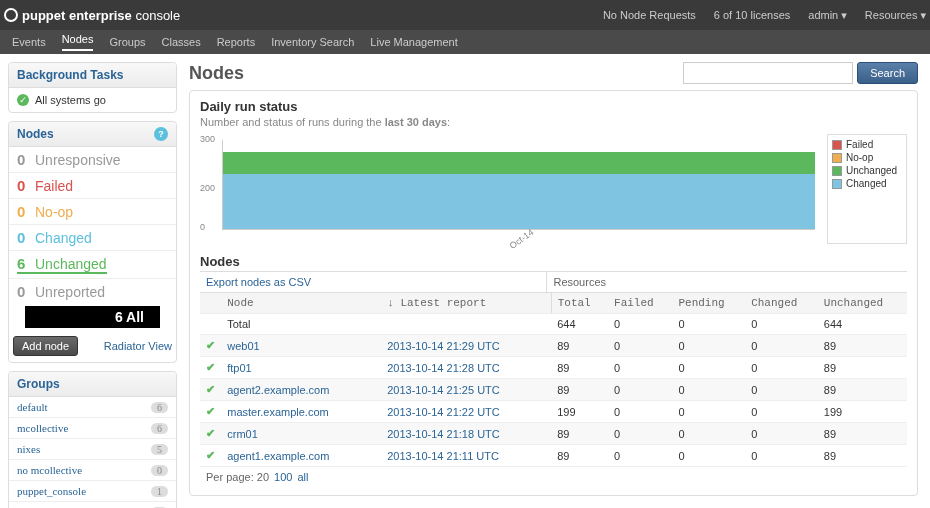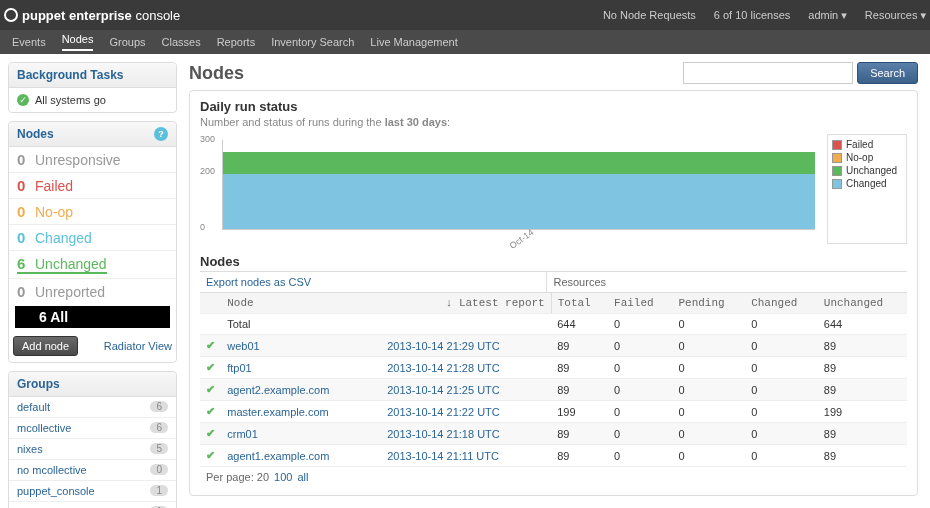--- a/index.html
+++ b/index.html
@@ -23,26 +23,26 @@
 .node-row { padding: 4px 8px; display: flex; align-items: center; font-size: 13px; border-top: 1px solid #eee; }
 .node-row:first-child { border-top: none; }
 .node-count { width: 18px; font-weight: bold; font-size: 15px; }
 .node-label { font-size: 14px; }
 .unresponsive { color: #999; }
 .failed { color: #d9534f; }
 .noop { color: #f0ad4e; }
 .changed { color: #5bc0de; }
 .unchanged { color: #5cb85c; border-bottom: 2px solid #5cb85c; }
 .unreported { color: #999; }
-.all-row { background: #000; color: #fff; padding: 3px 24px; margin: 2px 6px; font-weight: bold; font-size: 14px; }
+.all-row { background: #000; color: #fff; padding: 3px 16px; margin: 2px 16px; font-weight: bold; font-size: 14px; text-align: right; }
 .btn { background: linear-gradient(#6a6a6a,#4a4a4a); color: #fff; border: 1px solid #333; border-radius: 3px; padding: 3px 8px; font-size: 11px; cursor: pointer; }
 .btn-search { background: linear-gradient(#5a7fa8,#3a5f88); border: 1px solid #2a4f78; padding: 4px 12px; }
 .sidebar-footer { display: flex; justify-content: space-between; align-items: center; padding: 6px 4px; }
 .link-small { color: #2a6496; font-size: 11px; cursor: pointer; }
-.group-row { padding: 4px 8px; border-top: 1px solid #eee; display: flex; justify-content: space-between; align-items: flex-start; font-size: 11px; }
+.group-row { padding: 4px 8px; border-top: 1px solid #eee; display: flex; justify-content: space-between; align-items: flex-end; font-size: 11px; font-family: Liberation Serif, serif; }
 .group-row:first-child { border-top: none; }
 .group-link { color: #2a6496; cursor: pointer; }
 .badge { background: #ddd; color: #888; border-radius: 8px; padding: 0 6px; font-size: 10px; min-width: 14px; text-align: center; }
 .content { flex: 1; padding: 8px 12px 8px 4px; }
 .content-header { display: flex; justify-content: space-between; align-items: center; margin-bottom: 6px; }
 .content-header h1 { font-size: 18px; font-weight: bold; color: #555; }
 .search-form { display: flex; gap: 4px; }
 .search-input { width: 170px; height: 22px; border: 1px solid #ccc; padding: 0 4px; font-size: 11px; }
 .content-panel { border: 1px solid #ddd; border-radius: 4px; padding: 8px 10px; }
 .section-title { font-size: 13px; font-weight: bold; margin-bottom: 2px; }
@@ -53,21 +53,21 @@
 .chart-bars { position: absolute; left: 22px; right: 0; top: 6px; bottom: 14px; border-left: 1px solid #ccc; border-bottom: 1px solid #ccc; }
 .bar-green { position: absolute; left: 0; right: 0; top: 12px; height: 22px; background: #5cb85c; }
 .bar-blue { position: absolute; left: 0; right: 0; top: 34px; bottom: 0; background: #7fc4e0; }
 .chart-x { position: absolute; bottom: 0; left: 50%; font-size: 9px; color: #888; transform: rotate(-35deg); }
 .legend { width: 80px; border: 1px solid #ddd; padding: 4px; font-size: 10px; }
 .legend-row { display: flex; align-items: center; gap: 4px; margin-bottom: 2px; }
 .legend-swatch { width: 10px; height: 10px; border: 1px solid #999; }
 table { width: 100%; border-collapse: collapse; font-size: 11px; }
 th, td { text-align: left; padding: 4px 6px; border-bottom: 1px solid #eee; }
 th { background: #f5f5f5; color: #666; font-weight: normal; border-top: 1px solid #ddd; font-family: Liberation Mono, monospace; }
-.th-group { border-right: 1px solid #ddd; text-align: right; }
+.th-group { border-right: 1px solid #ddd; }
 .node-link { color: #2a6496; cursor: pointer; }
 .check { color: #5cb85c; font-weight: bold; }
 .table-footer { padding: 4px 6px; font-size: 11px; color: #666; }
 .table-footer .node-link { margin-left: 2px; }
 .help-icon { width: 14px; height: 14px; border-radius: 50%; background: #5bc0de; color: #fff; display: inline-flex; align-items: center; justify-content: center; font-size: 9px; }
 tbody tr:nth-child(even) { background: #f8f8f8; }
 .export-link { color: #2a6496; cursor: pointer; padding: 4px 6px; display: inline-block; font-size: 11px; }
 </style>
 </head>
 <body>
@@ -193,21 +193,21 @@
 
     <div class="content-panel">
       <div class="section-title">Daily run status</div>
       <div class="section-sub">
         <span>Number and status of runs during the </span><b>last 30 days</b><span>:</span>
       </div>
 
       <div class="chart-area">
         <div class="chart">
           <span class="chart-y" style="top:0">300</span>
-          <span class="chart-y" style="top:32px">200</span>
+          <span class="chart-y" style="top:49px">200</span>
           <span class="chart-y" style="bottom:12px">0</span>
           <div class="chart-bars">
             <div class="bar-green"></div>
             <div class="bar-blue"></div>
           </div>
           <span class="chart-x">Oct-14</span>
         </div>
         <div class="legend" id="legend">
             <div class="legend-row">
               <span class="legend-swatch" style="background:#d9534f"></span>

